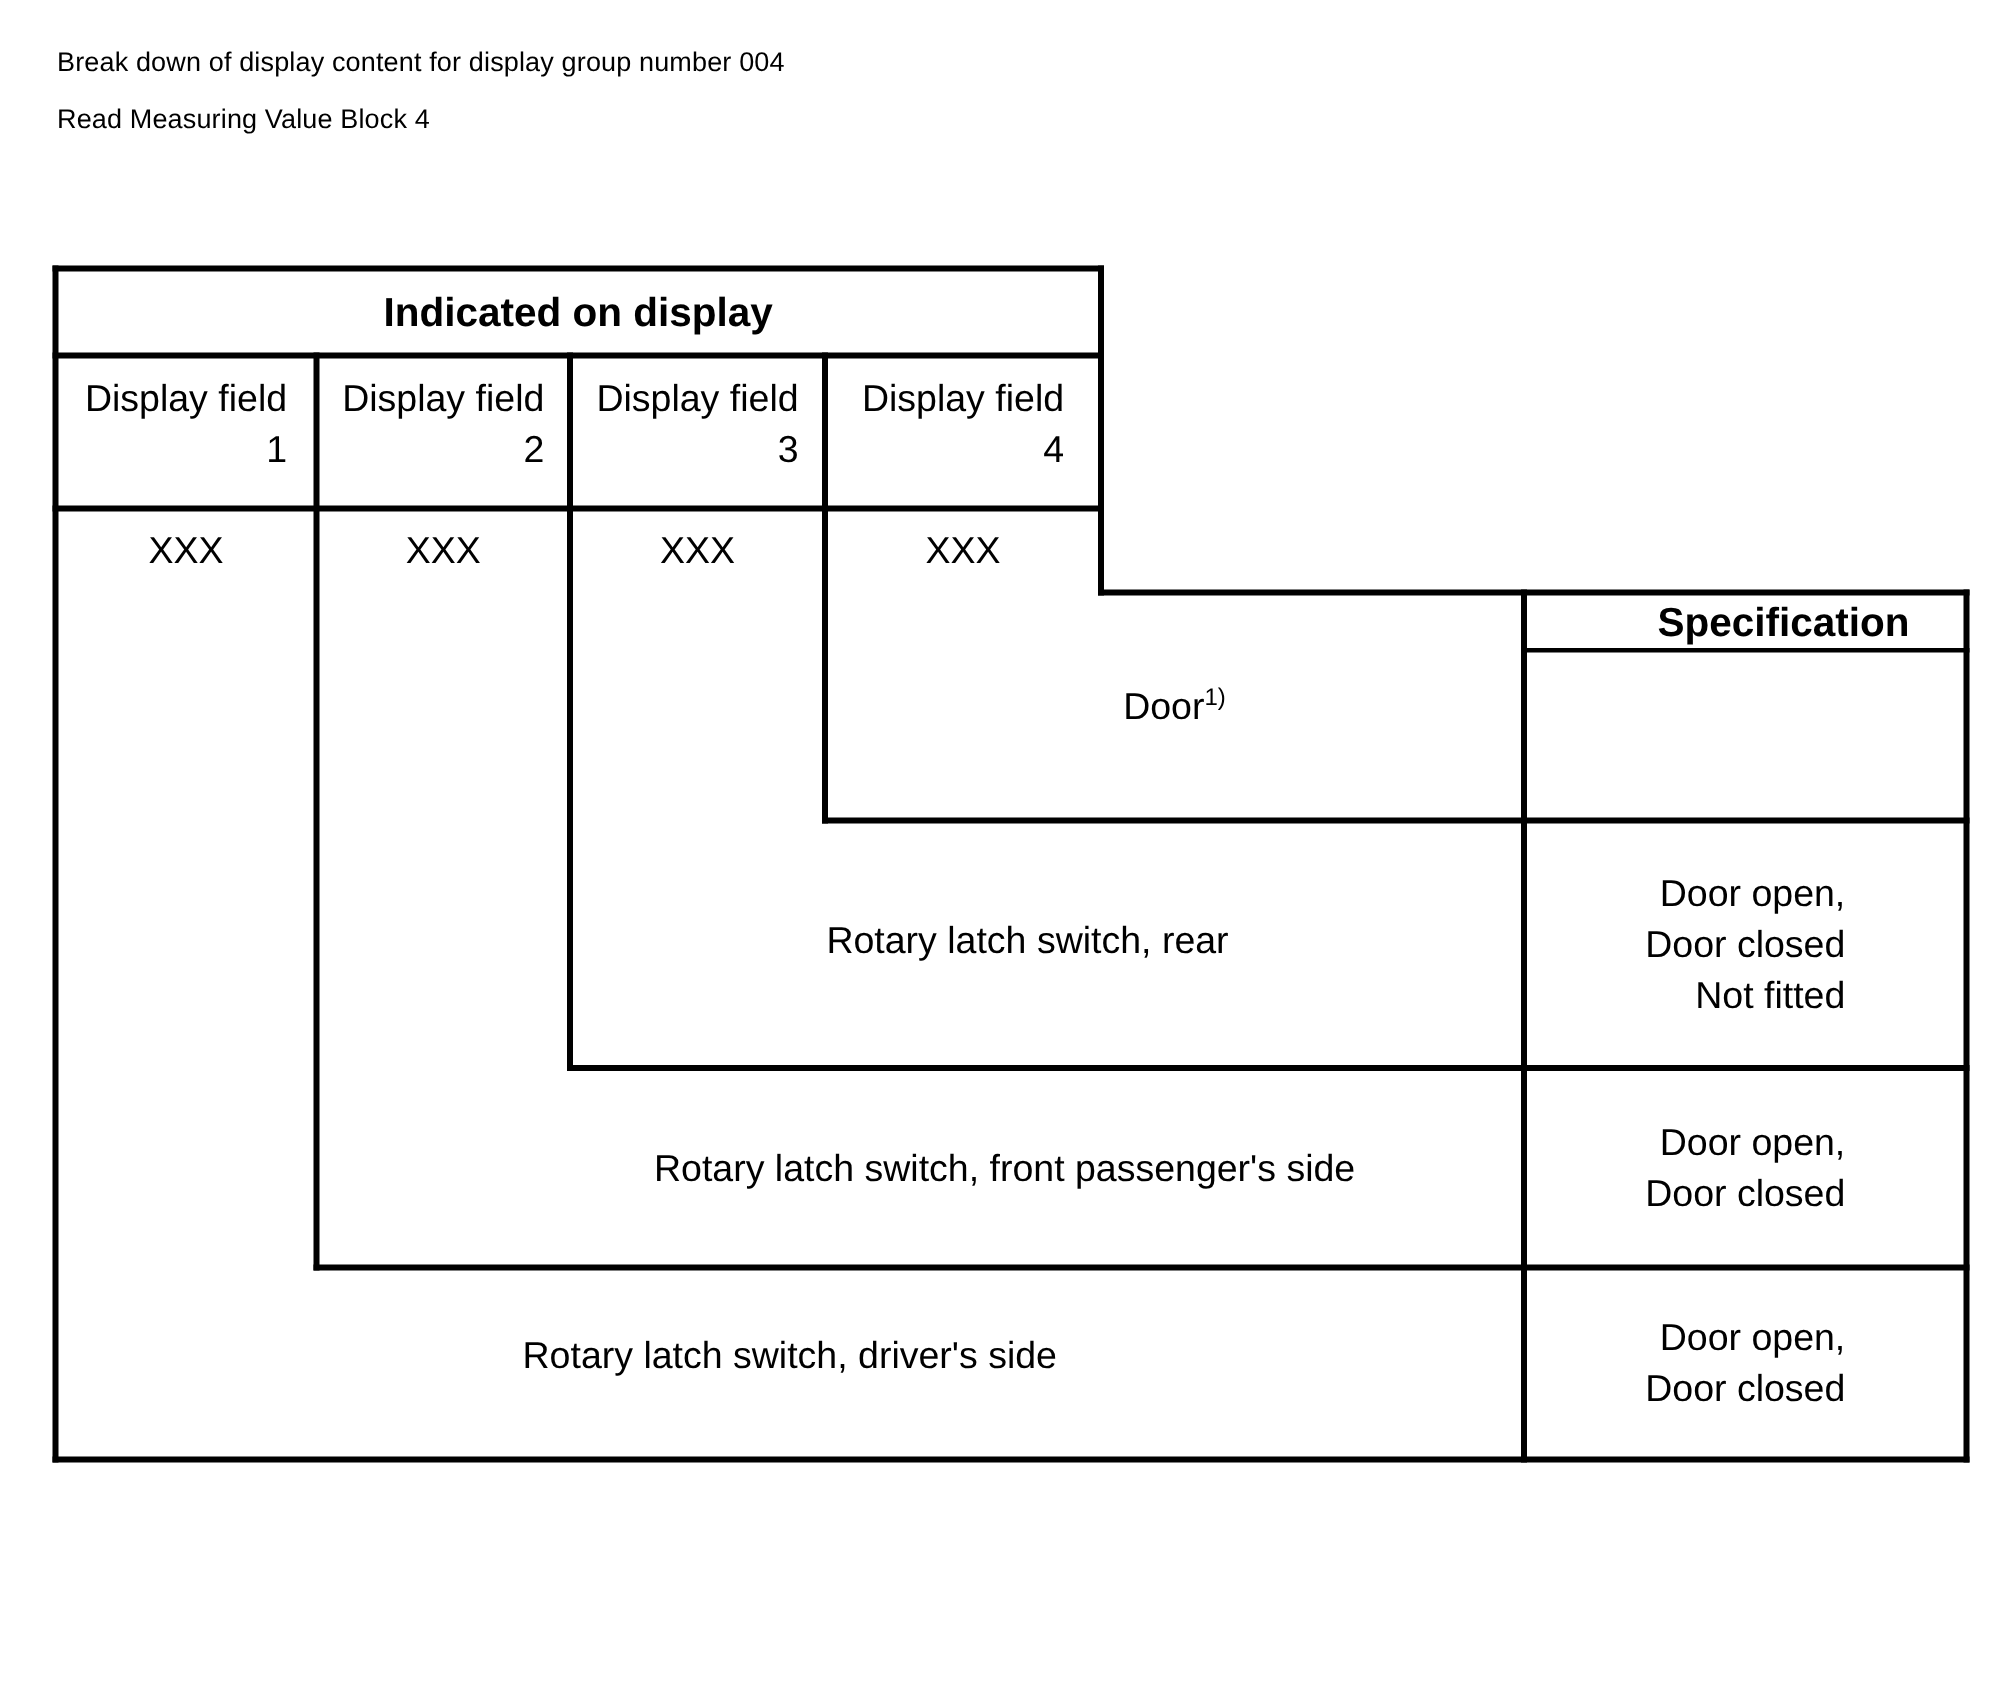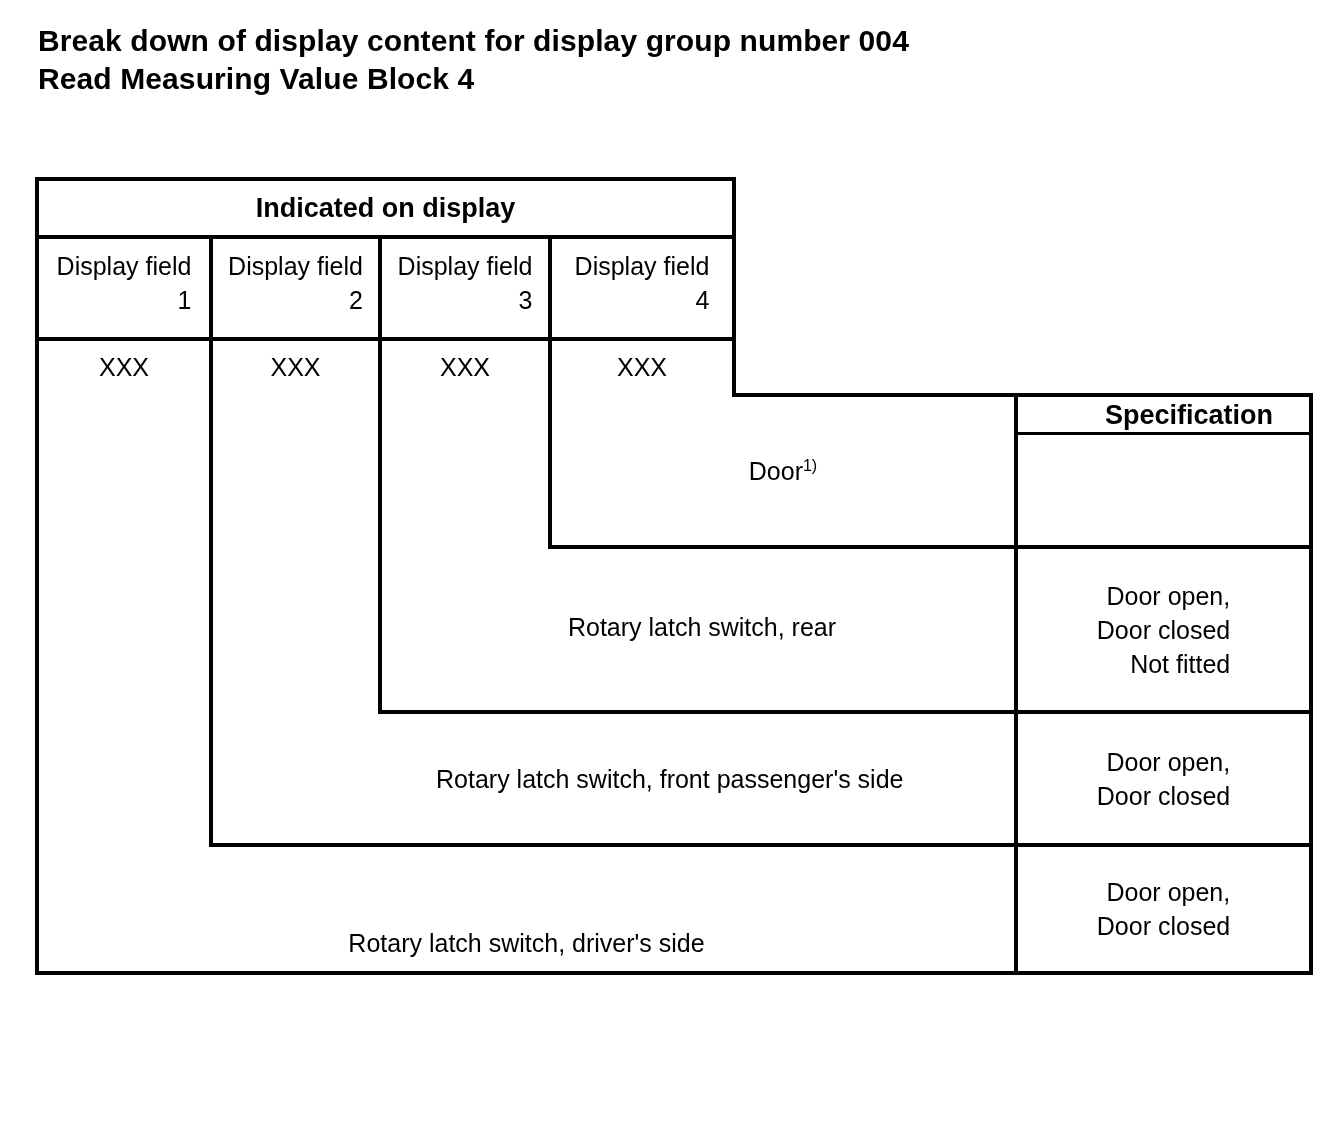--- a/index.html
+++ b/index.html
@@ -21,22 +21,22 @@
   }
 
   
   .heading-block {
     position: absolute;
     left: 38px;
     top: 22px;
     width: 1100px;
   }
   .heading-line {
-    font-size: 30px;
-    font-weight: bold;
+    font-size: 18px;
+    font-weight: normal;
     line-height: 38px;
     white-space: nowrap;
     letter-spacing: 0.1px;
   }
 
   
   #table {
     position: absolute;
     left: 35px;
     top: 177px;
@@ -182,38 +182,38 @@
 
     <div class="cell" style="left:517px; top:220px; width:462px; height:148px;">
       <span>
         <span>Door</span><span class="sup">1)</span>
       </span>
     </div>
     <div class="cell" style="left:983px; top:259px; width:291px; height:109px;">
       <span></span>
     </div>
 
-    <div class="cell" style="left:351px; top:372px; width:632px; height:155px;">
+    <div class="cell" style="left:334px; top:372px; width:632px; height:155px;">
       <span>Rotary latch switch, rear</span>
     </div>
     <div class="cell spec-multiline" style="left:983px; top:372px; width:291px; height:161px; white-space:pre-line;">
       <span>Door open,
 Door closed
 Not fitted</span>
     </div>
 
     <div class="cell left" style="left:373px; top:537px; width:606px; height:129px; padding-left:28px;">
       <span style="display:inline-block; max-width:470px;">Rotary latch switch, front passenger's side</span>
     </div>
     <div class="cell" style="left:983px; top:537px; width:291px; height:129px; white-space:pre-line;">
       <span>Door open,
 Door closed</span>
     </div>
 
-    <div class="cell" style="left:4px; top:704px; width:975px; height:124px;">
+    <div class="cell" style="left:4px; top:665px; width:975px; height:124px;">
       <span>Rotary latch switch, driver's side</span>
     </div>
     <div class="cell" style="left:983px; top:670px; width:291px; height:124px; white-space:pre-line;">
       <span>Door open,
 Door closed</span>
     </div>
 
   </div>
 
 

